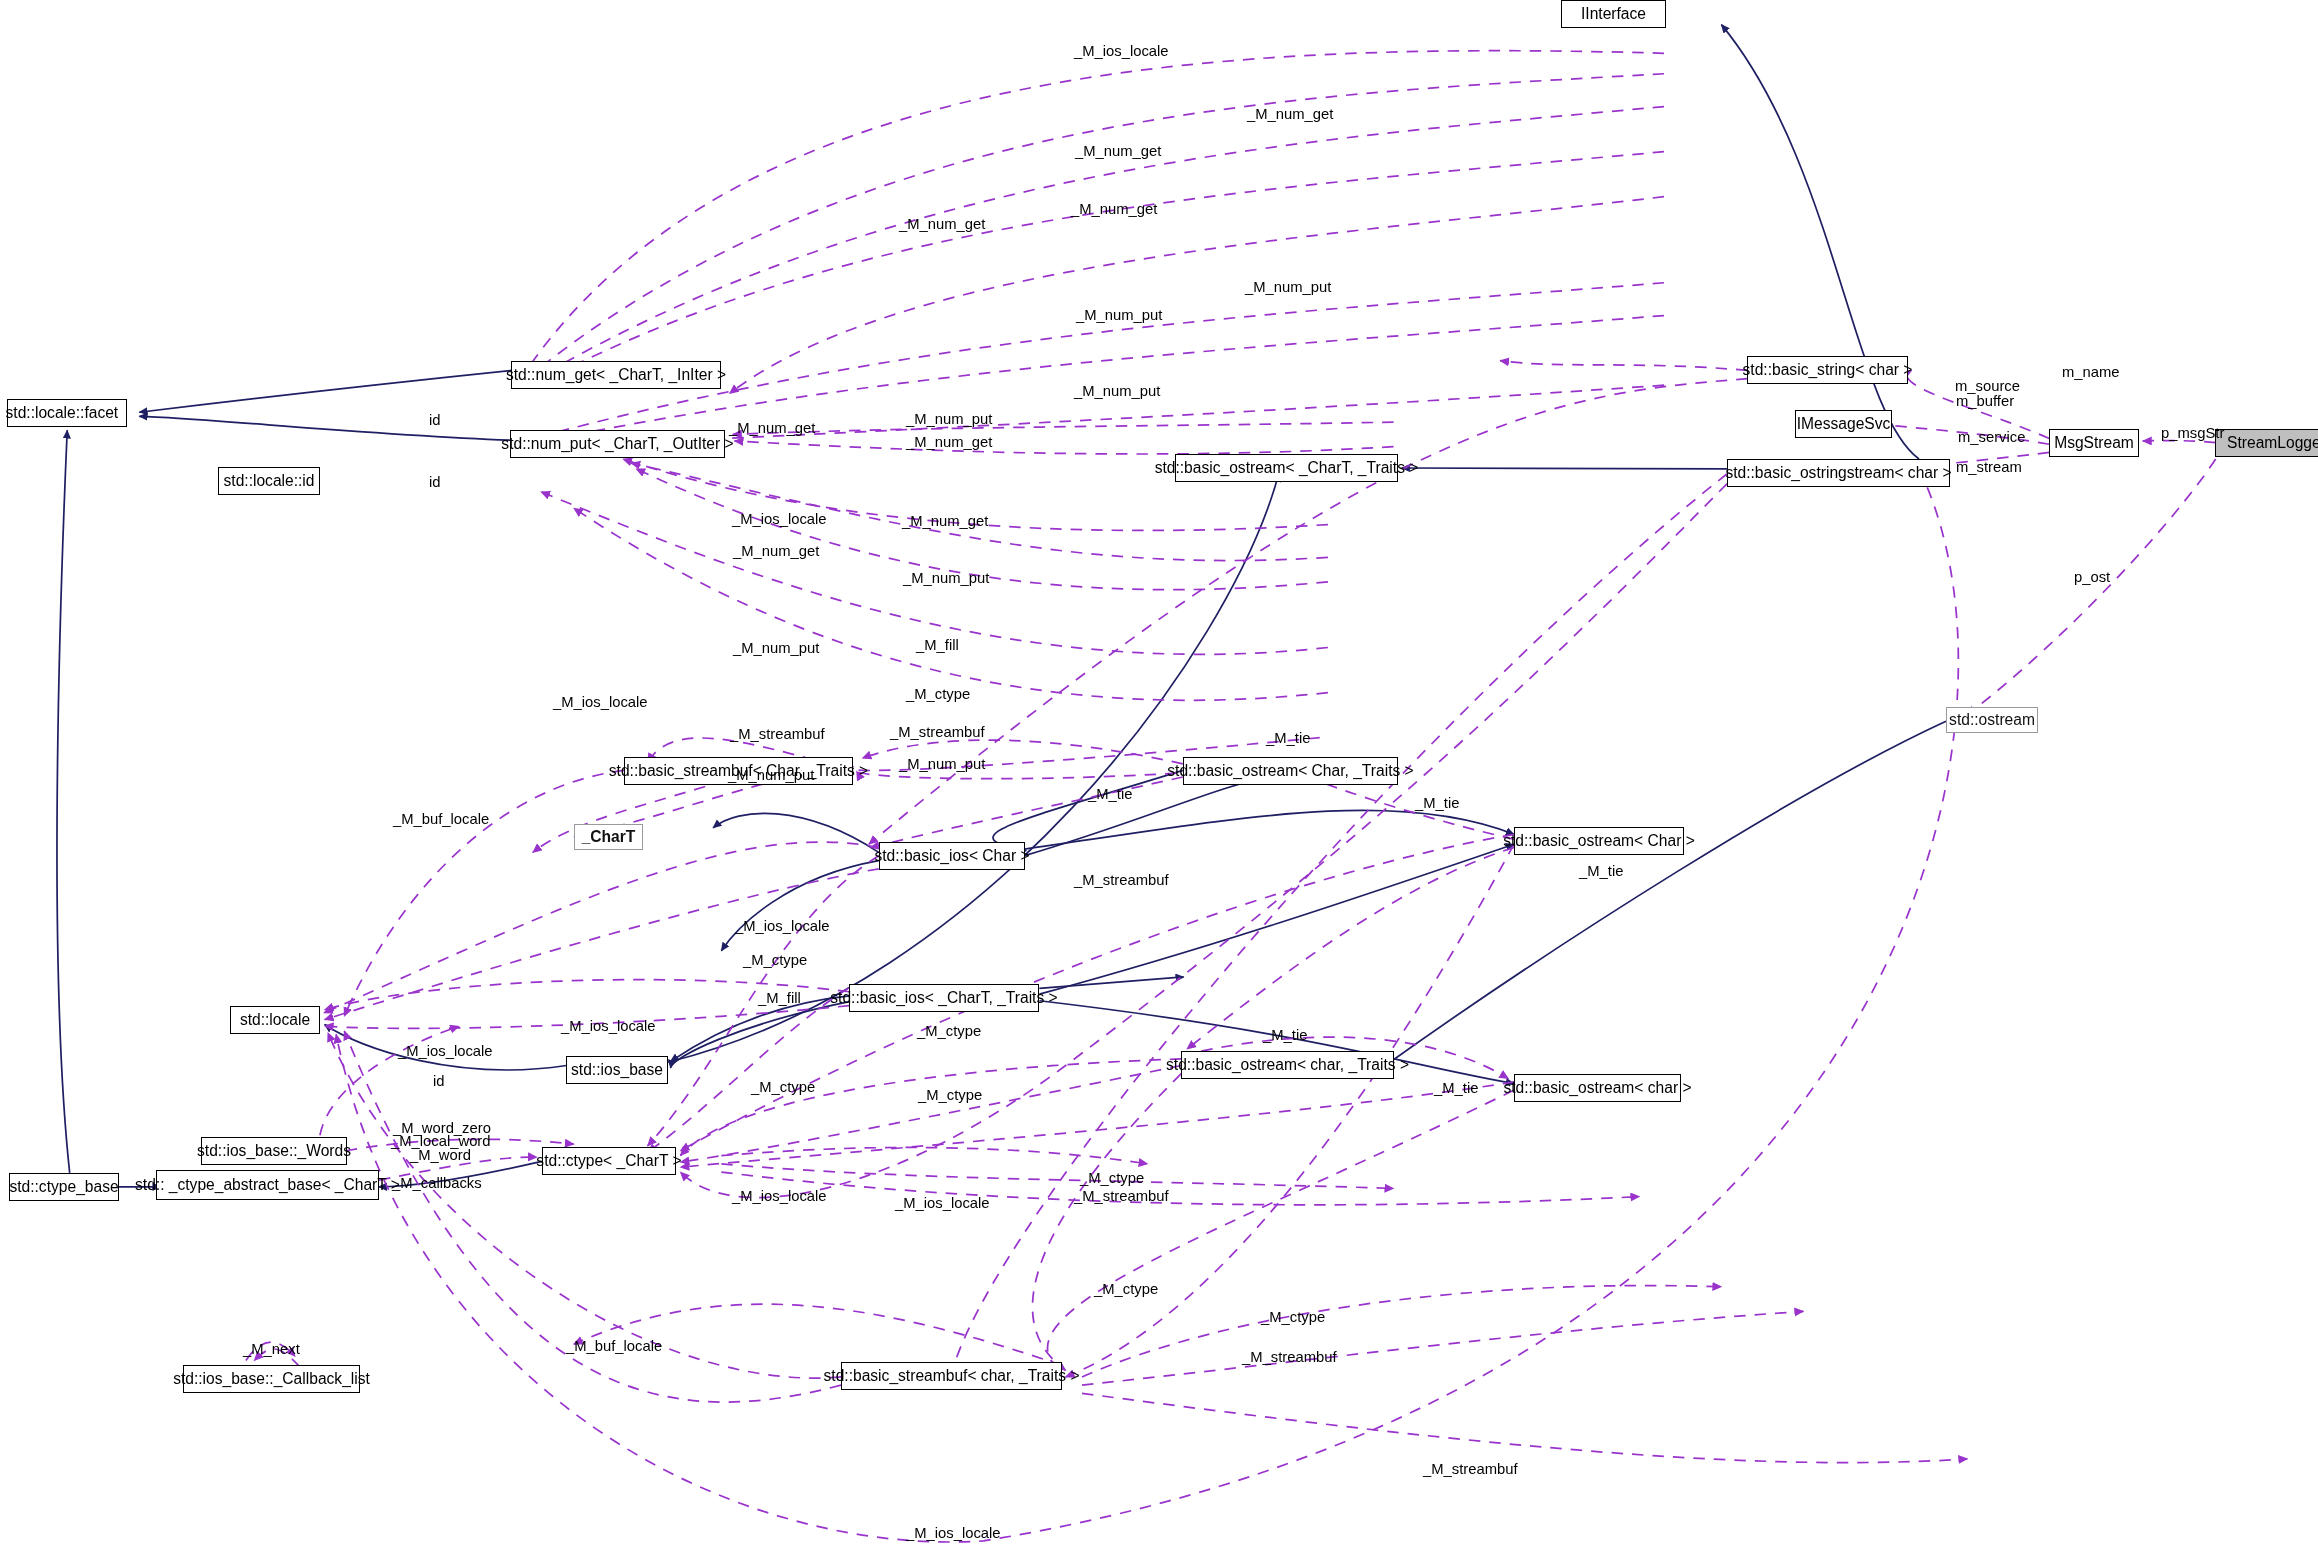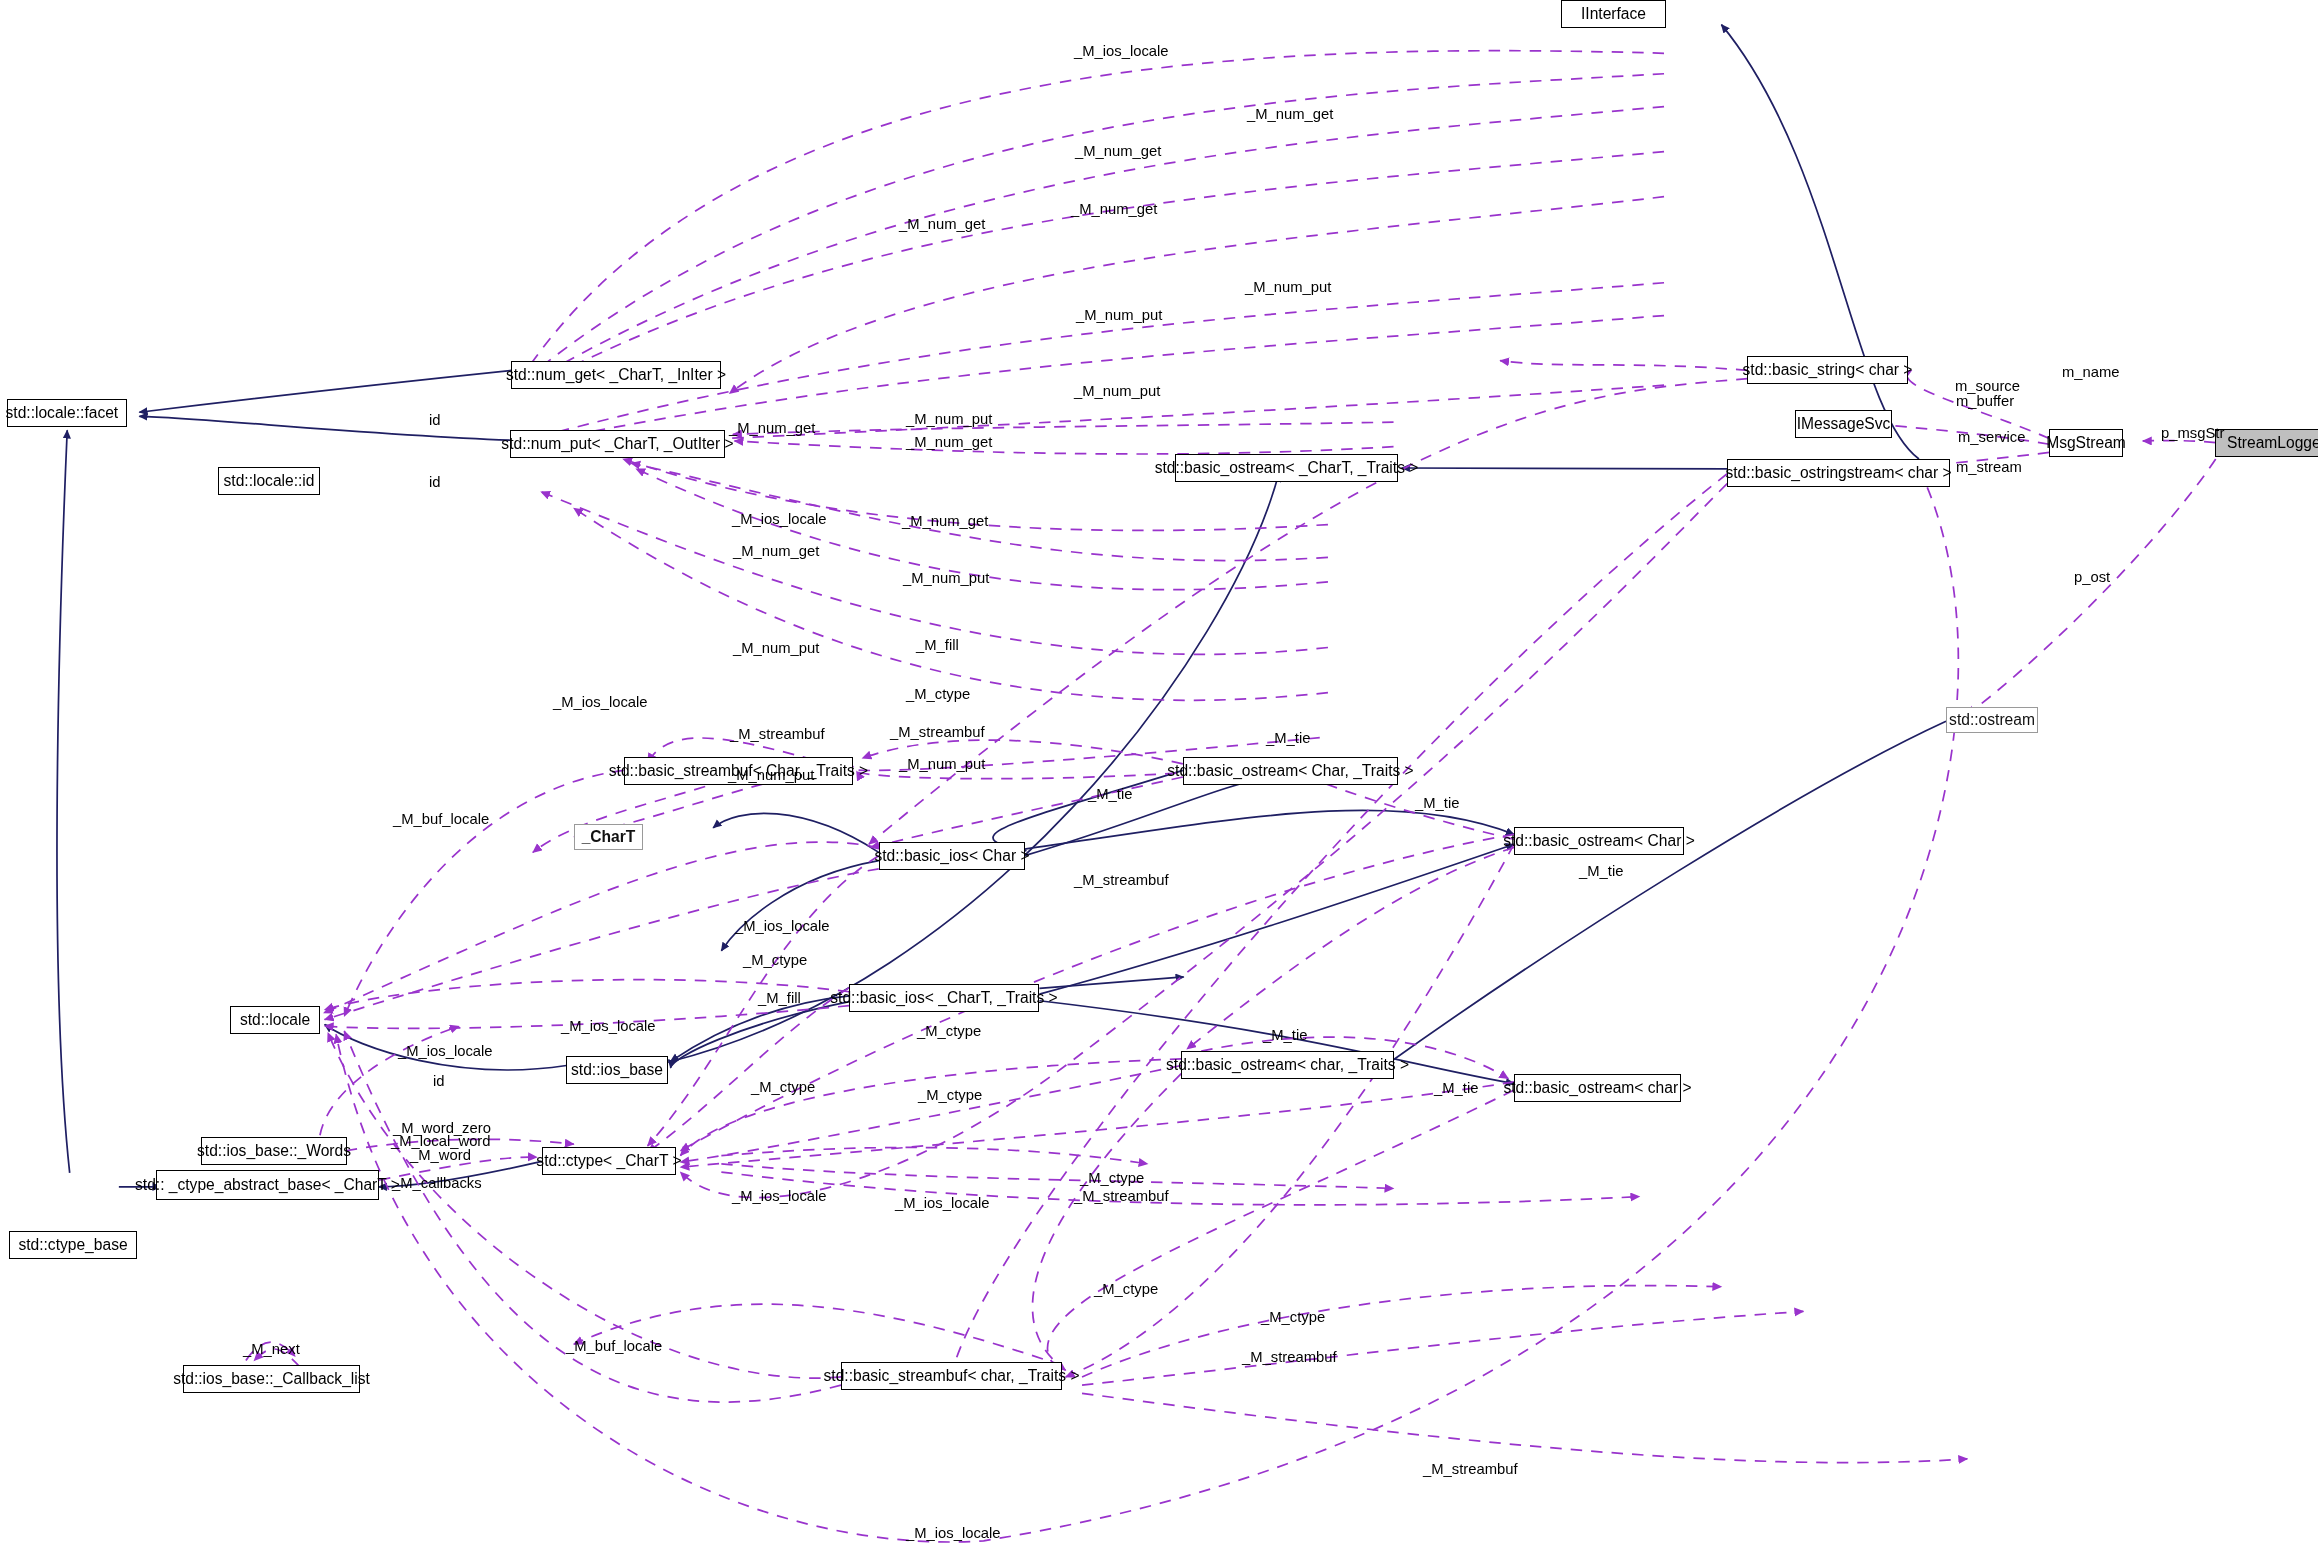--- a/index.html
+++ b/index.html
@@ -146,21 +146,21 @@
 
   <div class="node" style="left:1561px;top:0px;width:105px;height:28px;">
     <span>IInterface</span>
   </div>
   <div class="node" style="left:1747px;top:356px;width:161px;height:28px;">
     <span>std::basic_string&lt; char &gt;</span>
   </div>
   <div class="node" style="left:1779px;top:410px;width:97px;height:28px;margin-left:16px;">
     <span>IMessageSvc</span>
   </div>
-  <div class="node" style="left:2049px;top:429px;width:74px;height:28px;">
+  <div class="node" style="left:2049px;top:429px;width:90px;height:28px;">
     <span>MsgStream</span>
   </div>
   <div class="node highlight" style="left:2215px;top:429px;width:123px;height:28px;">
     <span>StreamLogger</span>
   </div>
   <div class="node" style="left:6.6px;top:399px;width:120px;height:28px;justify-content:flex-end;">
     <span>std::locale::facet</span>
   </div>
   <div class="node" style="left:511px;top:361px;width:210px;height:28px;justify-content:center;">
     <span>std::num_get&lt; _CharT, _InIter &gt;</span>
@@ -209,21 +209,21 @@
   </div>
   <div class="node" style="left:1514px;top:1074px;width:167px;height:28px;">
     <span>std::basic_ostream&lt; char &gt;</span>
   </div>
   <div class="node" style="left:201px;top:1137px;width:146px;height:28px;">
     <span>std::ios_base::_Words</span>
   </div>
   <div class="node" style="left:542px;top:1147px;width:134px;height:28px;">
     <span>std::ctype&lt; _CharT &gt;</span>
   </div>
-  <div class="node" style="left:9px;top:1231px;width:128px;height:28px;">
+  <div class="node" style="left:9px;top:1173px;width:110px;height:28px;">
     <span>std::ctype_base</span>
   </div>
   <div class="node" style="left:156px;top:1170px;width:223px;height:29.5px;">
     <span>std:: _ctype_abstract_base&lt; _CharT &gt;</span>
   </div>
   <div class="node" style="left:183px;top:1365px;width:177px;height:28px;">
     <span>std::ios_base::_Callback_list</span>
   </div>
   <div class="node" style="left:841px;top:1362px;width:221px;height:28px;">
     <span>std::basic_streambuf&lt; char, _Traits &gt;</span>

